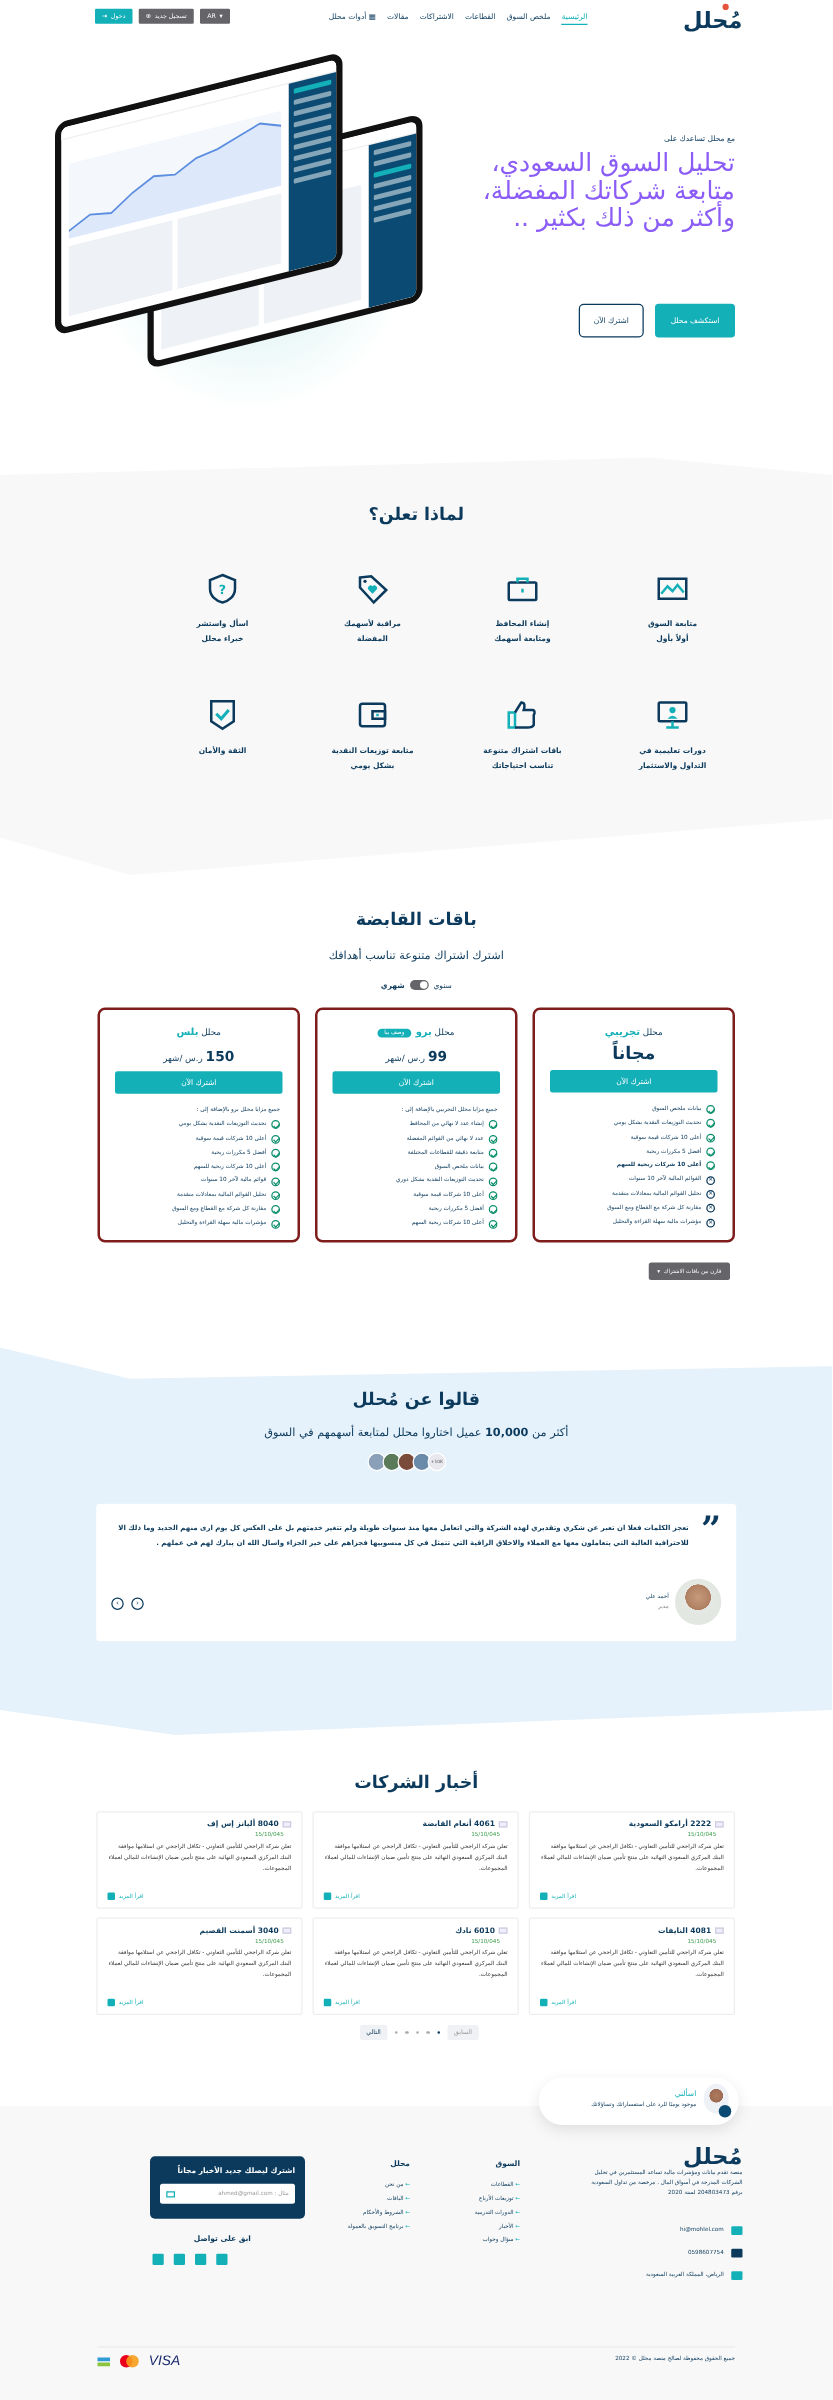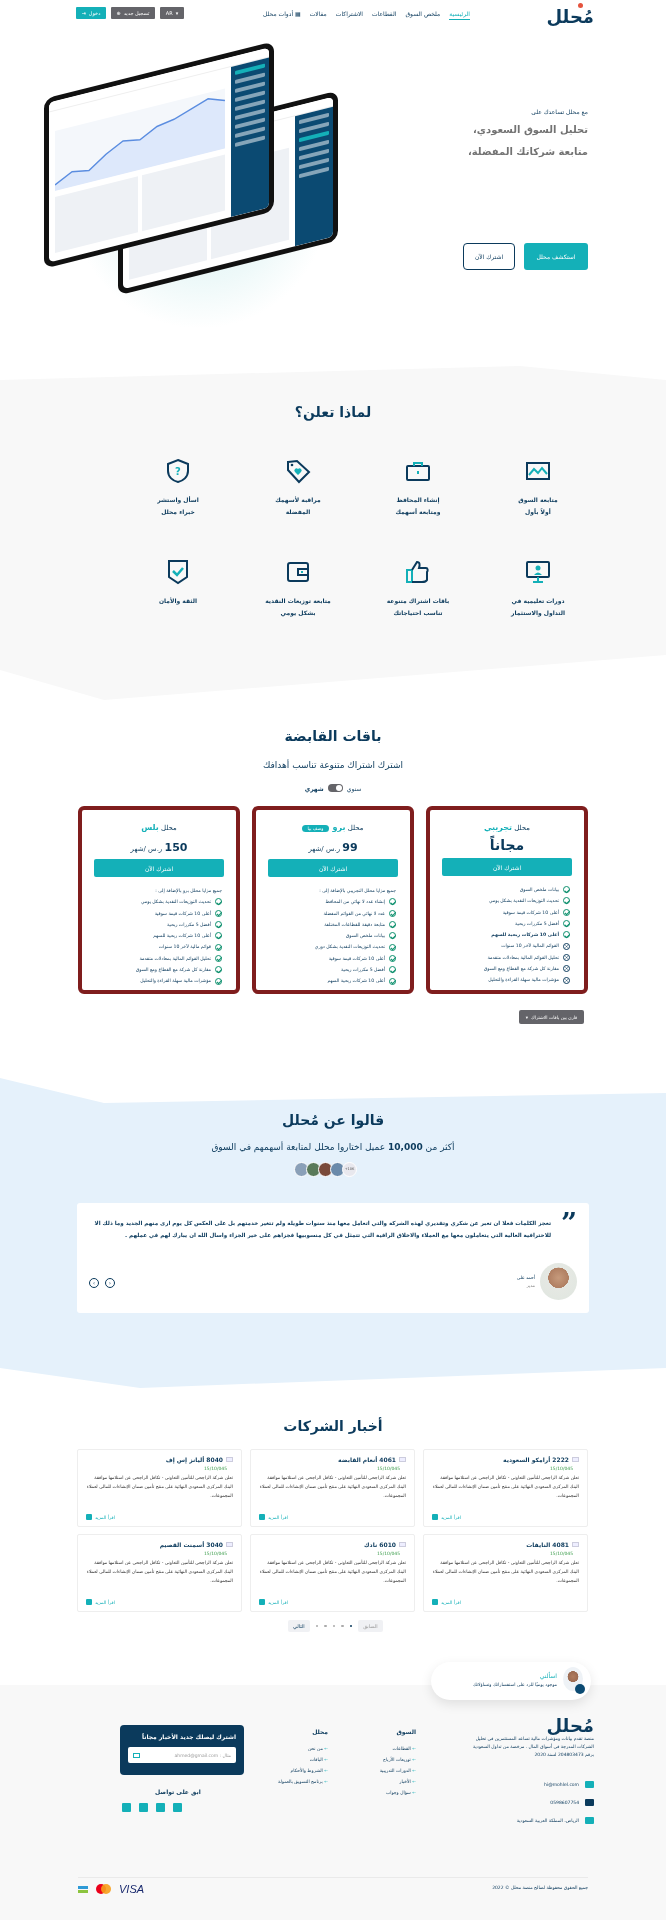--- a/index.html
+++ b/index.html
@@ -12,21 +12,21 @@
 .nav span{white-space:nowrap;color:#0b3a5c}
 .nav .active{color:#14b0b8;border-bottom:1px solid #14b0b8;padding-bottom:2px}
 .hbtns{position:absolute;left:76px;top:7px;display:flex;gap:5px;direction:ltr}
 .hbtn{height:12px;font-size:5px;color:#fff;display:flex;align-items:center;justify-content:center;border-radius:1px;padding:0 5px;gap:3px}
 .hbtn.login{background:#14b0b8;width:30px}
 .hbtn.reg{background:#646469;width:44px}
 .hbtn.lang{background:#646469;width:24px}
 
 .hero-text{position:absolute;right:78px;top:108px;width:260px;text-align:right}
 .hero-sub{font-size:6px;color:#0b3a5c;margin-bottom:4px}
-.hero-title{font-size:10px;font-weight:bold;line-height:22px;color:#737373}
+.hero-title{font-size:20px;font-weight:normal;line-height:22px;color:#8b5cf6}
 .hero-btns{position:absolute;right:78px;top:243px;display:flex;gap:9px}
 .btn-teal{background:#14b0b8;color:#fff;font-size:6px;width:64px;height:27px;border-radius:3px;display:flex;align-items:center;justify-content:center}
 .btn-outline{border:1px solid #0b3a5c;color:#0b3a5c;font-size:6px;width:52px;height:27px;border-radius:4px;display:flex;align-items:center;justify-content:center;background:#fff}
 .mock-wrap{position:absolute;left:30px;top:40px;width:320px;height:280px}
 .glow{position:absolute;left:40px;top:30px;width:260px;height:260px;border-radius:50%;background:radial-gradient(circle,#d9f2f3 0%,#eef9f9 45%,rgba(255,255,255,0) 70%)}
 .tablet{position:absolute;background:#111;border-radius:10px;padding:5px}
 .tablet .screen{width:100%;height:100%;background:#fff;border-radius:5px;position:relative;overflow:hidden}
 .t1{left:14px;top:30px;width:230px;height:170px;transform:skewY(-14deg) rotate(0deg)}
 .t2{left:88px;top:78px;width:220px;height:150px;transform:skewY(-14deg)}
 .sidebar{position:absolute;right:0;top:10px;bottom:0;width:38px;background:#0b4a72}
@@ -42,21 +42,21 @@
 .why-title{position:absolute;left:0;width:666px;top:404px;text-align:center;font-size:14px;font-weight:bold;color:#0b3a5c}
 .feat{position:absolute;width:120px;text-align:center}
 .feat svg{width:26px;height:26px;display:block;margin:0 auto 10px}
 .feat .lbl{font-size:6px;line-height:12px;color:#0b3a5c;font-weight:bold}
 
 .p-title{position:absolute;width:666px;left:0;top:728px;text-align:center;font-size:14px;font-weight:bold;color:#0b3a5c}
 .p-sub{position:absolute;width:666px;left:0;top:760px;text-align:center;font-size:9px;color:#0b3a5c}
 .toggle-row{position:absolute;width:666px;left:0;top:784px;display:flex;justify-content:center;align-items:center;gap:4px;font-size:6px}
 .toggle{width:15px;height:8px;border-radius:4px;background:#646469;position:relative}
 .toggle::after{content:"";position:absolute;right:1px;top:1px;width:6px;height:6px;border-radius:50%;background:#fff}
-.plan{position:absolute;top:806px;width:162px;height:188px;background:#fff;border:4px solid #7f1d1d;border-radius:6px;text-align:center}
+.plan{position:absolute;top:806px;width:162px;height:188px;background:#fff;border:2px solid #7f1d1d;border-radius:6px;text-align:center}
 .plan .pname{font-size:7px;margin-top:13px;color:#0b3a5c}
 .plan .pname b{color:#14b0b8;font-size:8px}
 .plan .price{font-size:7px;margin-top:9px;color:#0b3a5c}
 .plan .price b{font-size:11px}
 .plan .free{font-size:14px;font-weight:bold;margin-top:5px}
 .plan .pbtn{margin:5px 12px 0;height:18px;background:#14b0b8;color:#fff;font-size:6px;display:flex;align-items:center;justify-content:center;border-radius:2px}
 .badge{display:inline-block;background:#14b0b8;color:#fff;font-size:4.5px;border-radius:6px;padding:1px 5px;margin-right:4px;vertical-align:middle}
 .flist{list-style:none;text-align:right;padding:8px 14px 0 6px;font-size:4.6px;line-height:11.3px;color:#0b3a5c}
 .flist li{display:flex;align-items:center;gap:4px;white-space:nowrap;overflow:hidden}
 .flist .pre{padding-right:0;color:#0b3a5c}
@@ -199,20 +199,21 @@
         </div>
     </div>
   </div>
 </div>
 
 <div class="hero-text">
   <div class="hero-sub">مع محلل تساعدك على</div>
   <div class="hero-title">
     <div>تحليل السوق السعودي،</div>
     <div>متابعة شركاتك المفضلة،</div>
+    <div>وأكثر من ذلك بكثير ..</div>
   </div>
 </div>
 <div class="hero-btns">
   <div class="btn-teal">استكشف محلل</div>
   <div class="btn-outline">اشترك الآن</div>
 </div>
 
 <div class="sec-grey"></div>
 <div class="why-title">لماذا تعلن؟</div>
 

